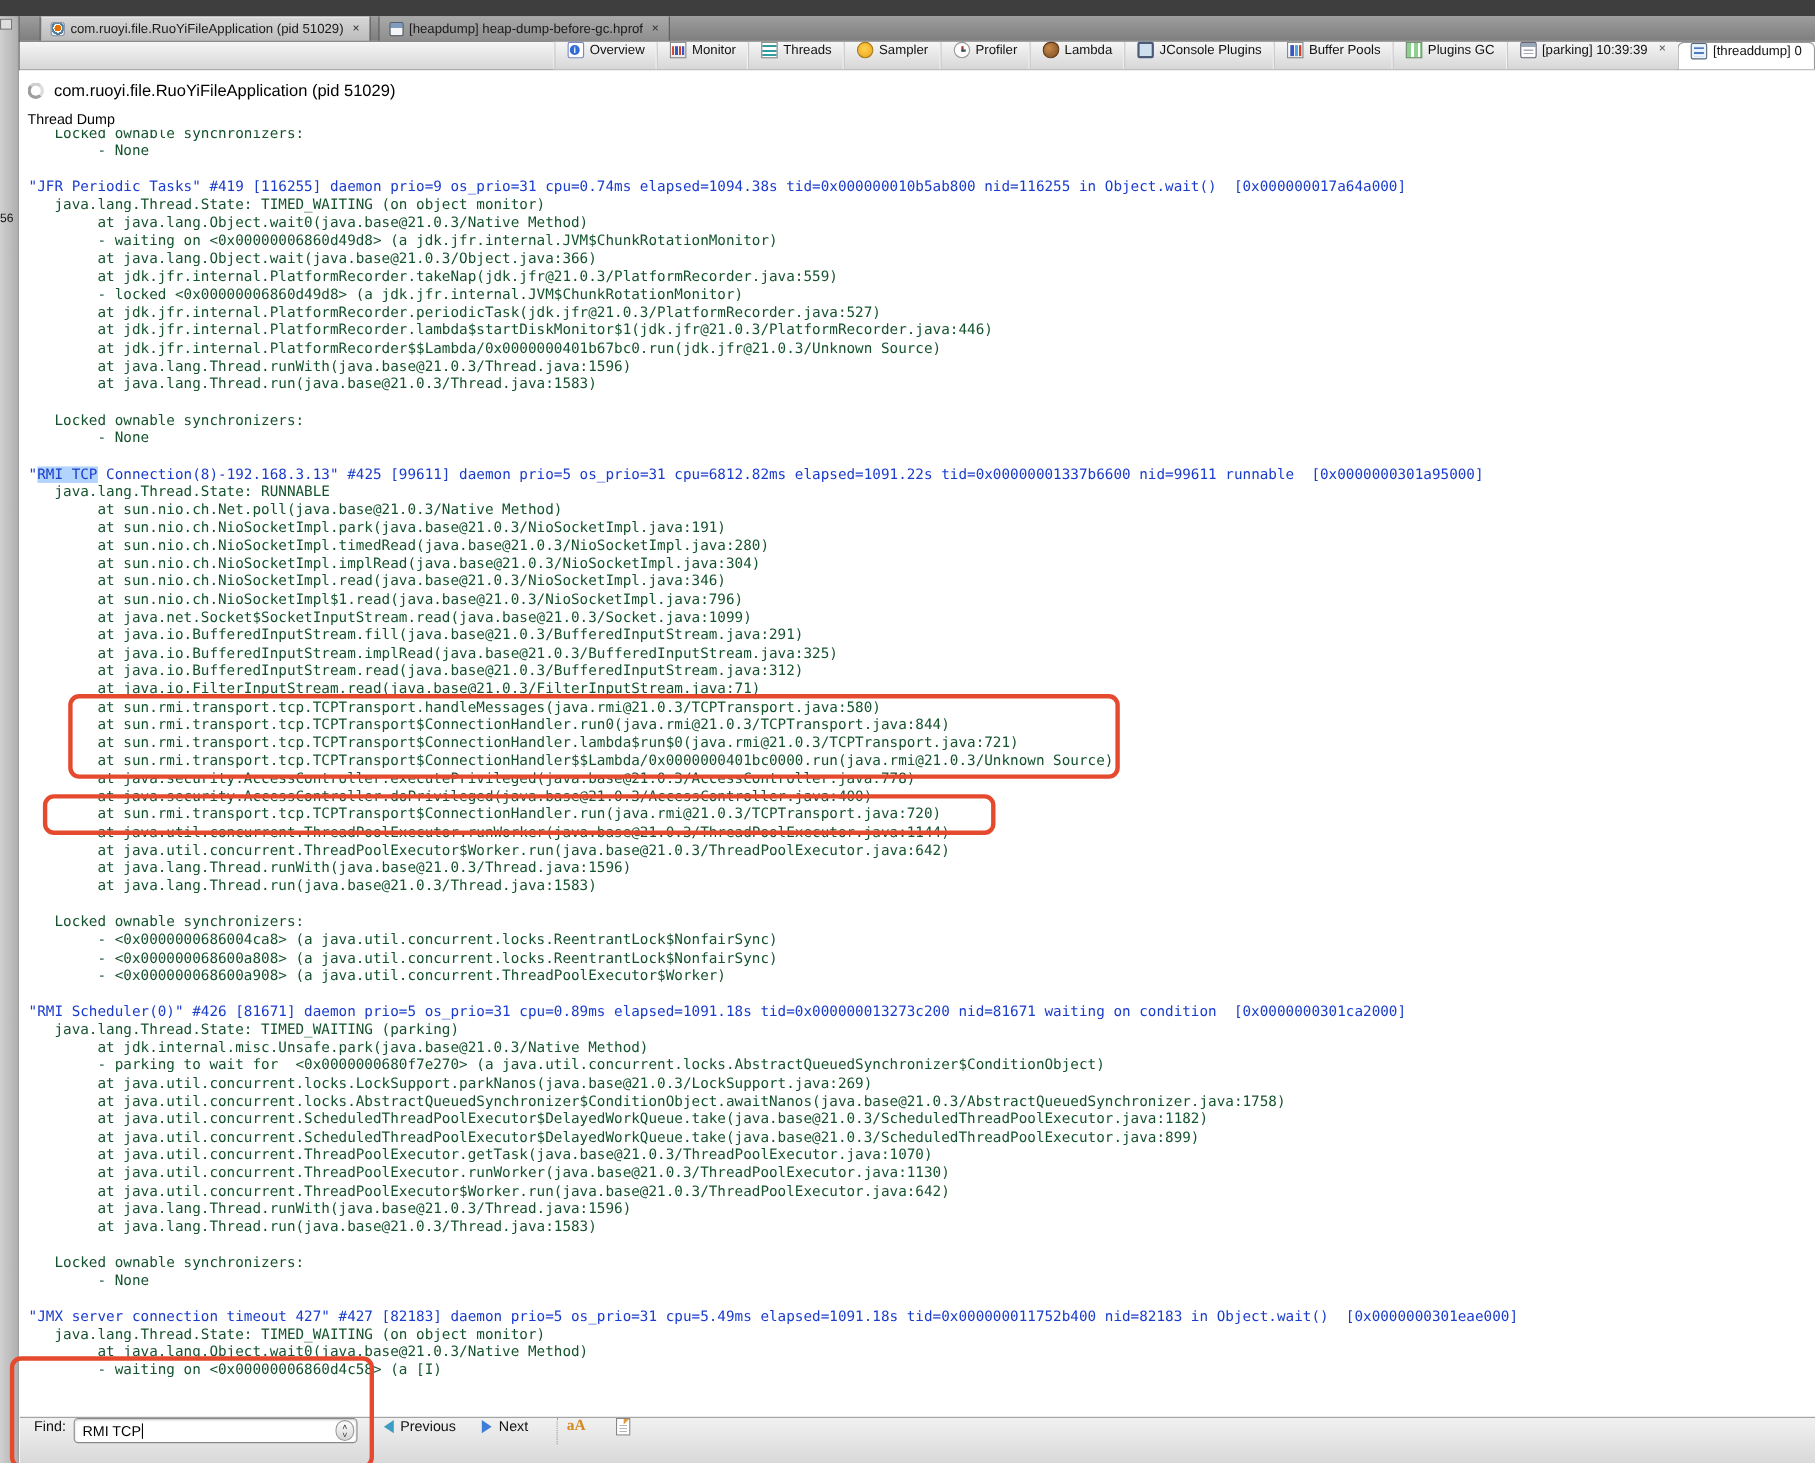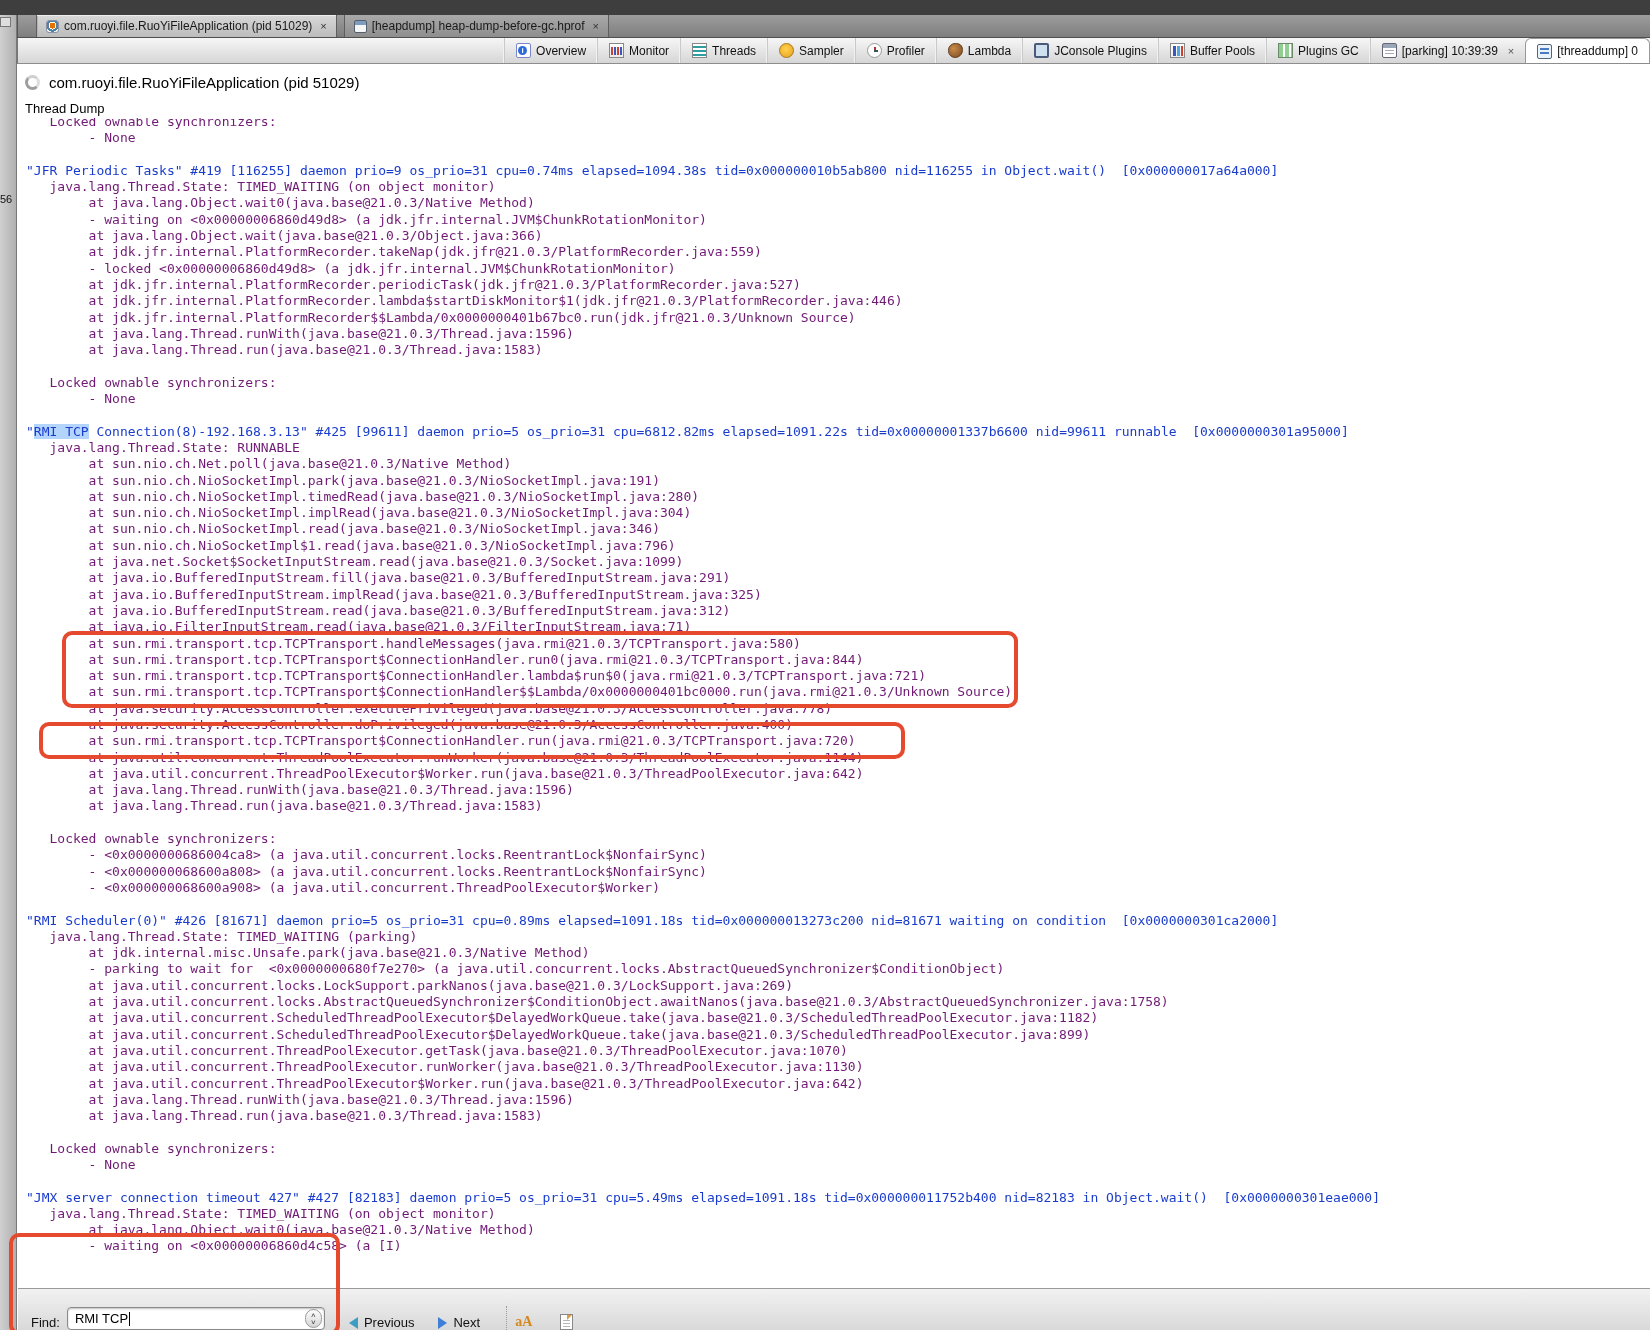--- a/index.html
+++ b/index.html
@@ -26,21 +26,21 @@
   .java-application-icon{width:13px;height:13px;border-radius:3px;flex:0 0 auto;
       background:radial-gradient(circle at 50% 42%,#e76f00 0 3px,#fff 3px 4px,#5382a1 4px 6px,#eef2f6 6px);
       border:1px solid #8a93a6;box-sizing:border-box}
   .heapdump-file-icon{width:13px;height:13px;flex:0 0 auto;border:1px solid #55606e;border-radius:2px;box-sizing:border-box;
       background:linear-gradient(#7e9cc0 0 4px,#f4f6f8 4px)}
 
   
   .toolbar{position:absolute;left:17px;top:38px;right:0;height:26px;box-sizing:border-box;
       background:linear-gradient(#f6f6f6,#d6d6d6);border-bottom:1px solid #8d8d8d;border-left:1px solid #777;
       display:flex;align-items:center;justify-content:flex-end}
-  .tb-item{display:flex;align-items:center;gap:5px;font-size:12px;color:#111;
+  .tb-item{display:flex;align-items:flex-start;gap:5px;font-size:12px;color:#111;
       padding:0 11px;height:100%;white-space:nowrap;border-left:1px solid #c9c9c9;box-shadow:-1px 0 0 #f2f2f2}
   .tb-item .tb-close{font-size:11px;color:#555;margin-left:5px}
   .tb-item.view-tab-active{background:#fff;border:1px solid #999;border-bottom:none;border-radius:6px 6px 0 0;
       height:24px;align-self:flex-end;box-shadow:none;}
 
   .tb-ic{width:15px;height:15px;box-sizing:border-box;display:inline-block;flex:0 0 auto;position:relative}
   .overview-icon{border:1px solid #7a87c9;background:#fff;border-radius:2px}
   .overview-icon::after{content:"i";position:absolute;left:1px;top:2px;width:9px;height:9px;border-radius:50%;
       background:#2d6bd8;color:#fff;font:bold 8px/9px "Liberation Sans",sans-serif;text-align:center}
   .monitor-icon{border:1px solid #888;background:linear-gradient(#fff,#eaeaea)}
@@ -71,32 +71,32 @@
   .header-title{font-size:15px;color:#000}
   .header-title .appname{font-weight:normal}
 
   
   .label-row{position:absolute;left:18px;top:98px;right:0;height:20px;background:#fff;z-index:2}
   .panel-label{position:absolute;left:7px;top:3px;font-size:13px;color:#000}
   .dump{position:absolute;left:18px;top:114px;right:0;bottom:42px;overflow:hidden;z-index:1;padding-left:8px;
       font-family:"DejaVu Sans Mono",monospace;font-size:13px;line-height:16.3px;white-space:pre}
   .dump .ln{height:16.3px}
   .dump .h{color:#1a3ccc}
-  .dump .s{color:#701a75}
+  .dump .s{color:#14532d}
   .dump .hl{background:#b3d4fc}
 
   
   .anno{position:absolute;border:4px solid #e64a2e;border-radius:10px;z-index:5;pointer-events:none}
   #anno1{left:62px;top:631px;width:948px;height:69px}
   #anno2{left:39px;top:722px;width:858px;height:29px}
   #anno3{left:9px;top:1233px;width:323px;height:94px}
 
   
   .findbar{position:absolute;left:18px;bottom:0;right:0;height:42px;z-index:4;box-sizing:border-box;
-      background:linear-gradient(#f1f1f1,#d9d9d9);border-top:1px solid #9a9a9a;display:flex;align-items:flex-end}
+      background:linear-gradient(#f1f1f1,#d9d9d9);border-top:1px solid #9a9a9a;display:flex;align-items:flex-start}
   .find-label{font-size:13px;color:#111;margin-left:13px}
   .find-input{position:relative;width:258px;height:23px;box-sizing:border-box;background:#fff;border:1px solid #8a8a8a;
       border-radius:4px;margin-left:7px;display:flex;align-items:center;padding-left:7px;font-size:13px;color:#000;
       box-shadow:inset 0 1px 2px rgba(0,0,0,.25)}
   .caret{width:1px;height:14px;background:#000;margin-left:1px}
   .stepper-icon{position:absolute;right:2px;top:1px;width:17px;height:19px;box-sizing:border-box;
       background:linear-gradient(#fefefe,#d4d4d4);border:1px solid #9a9a9a;border-radius:9px;
       display:flex;flex-direction:column;align-items:center;justify-content:center;font-size:8px;line-height:7px;color:#333}
   .find-btn{display:flex;align-items:center;gap:6px;font-size:13px;color:#111;margin-left:24px}
   .arr{width:0;height:0;border-top:6px solid transparent;border-bottom:6px solid transparent;display:inline-block}

